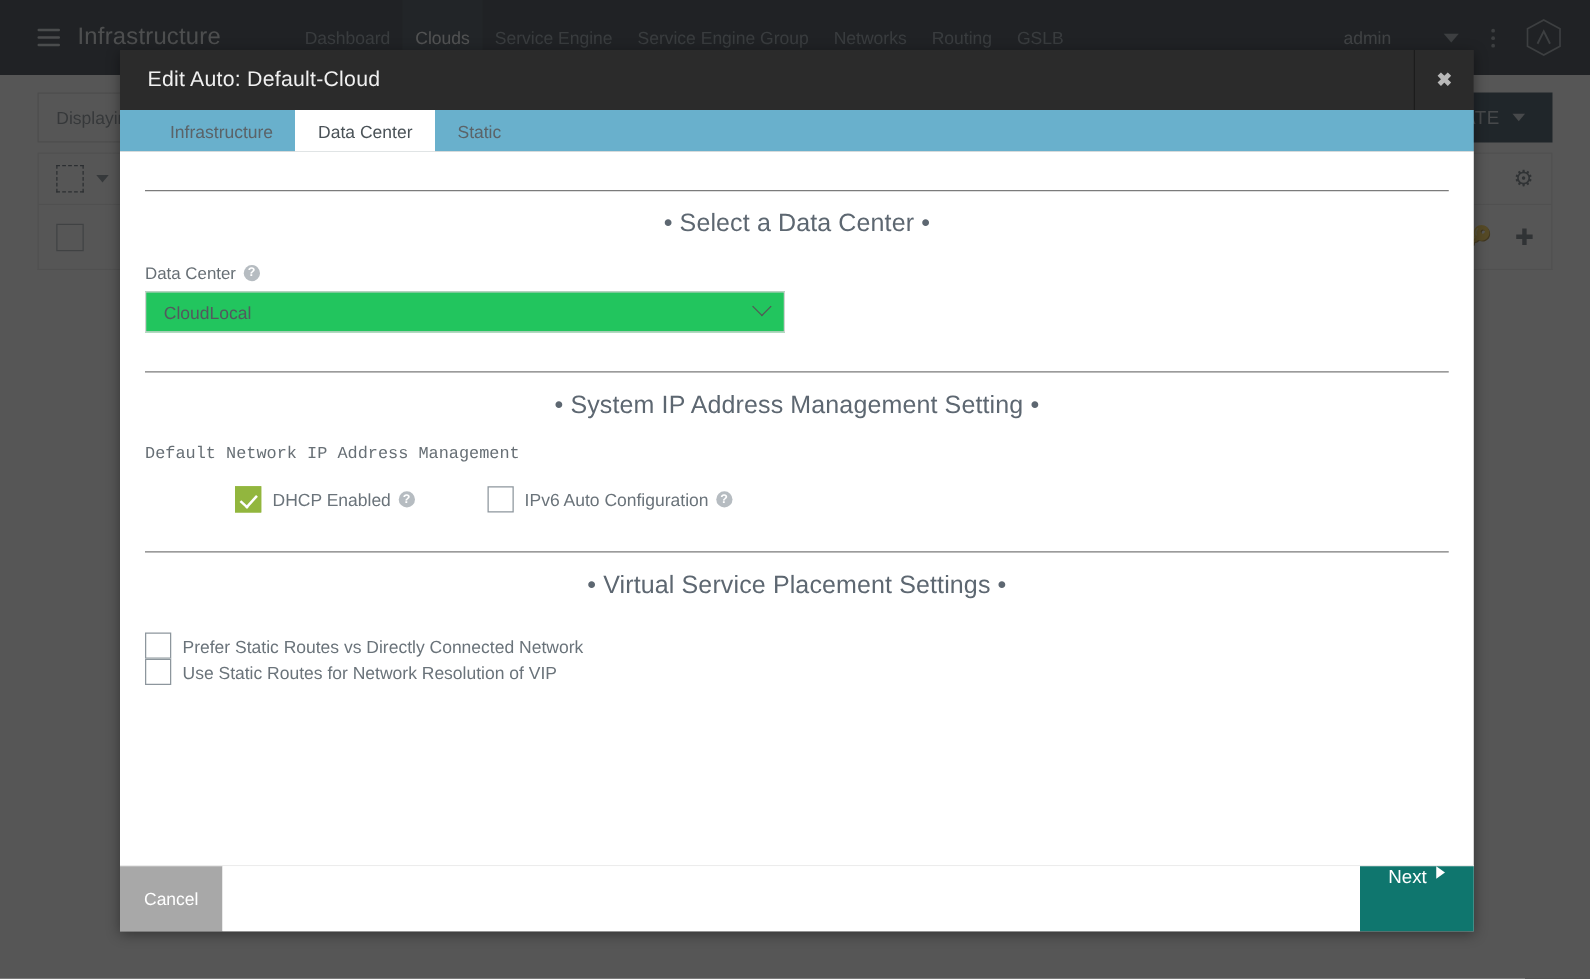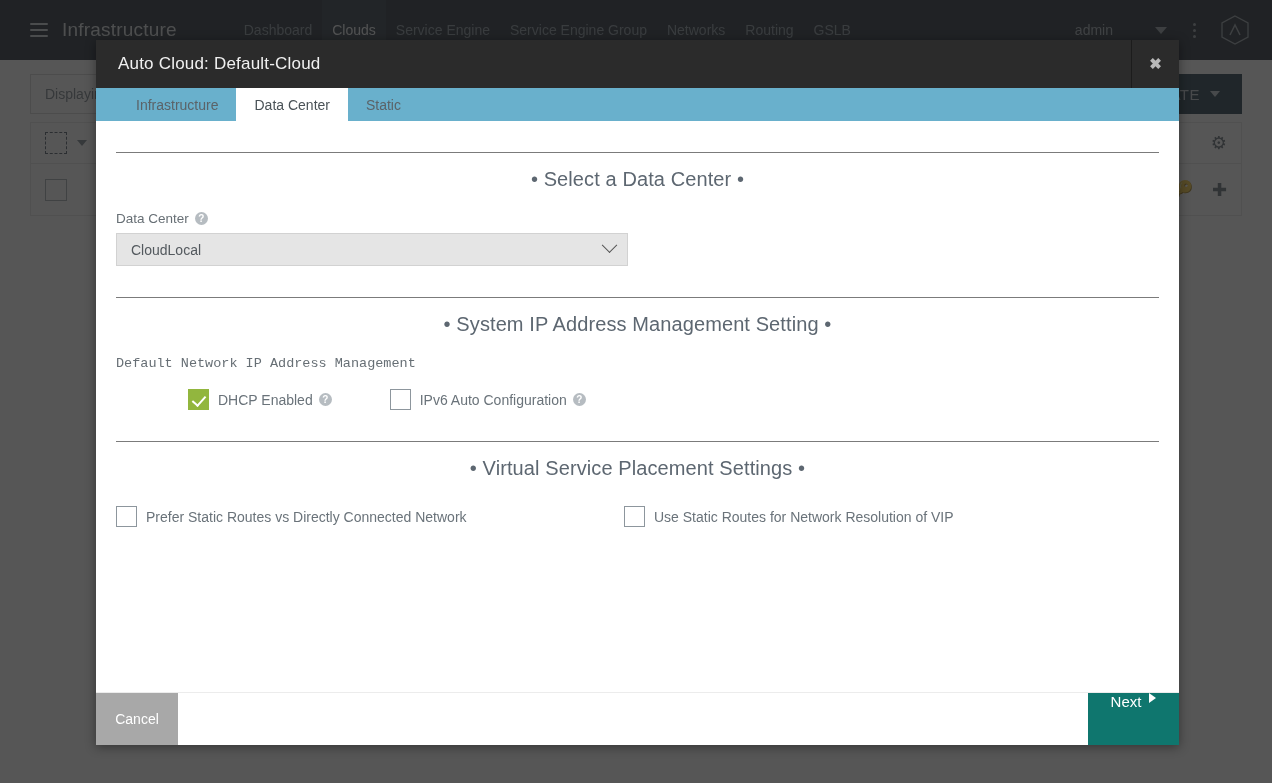--- a/index.html
+++ b/index.html
@@ -124,21 +124,21 @@
     align-items: center; gap: 6px;
   }
   .help-icon {
     width: 13px; height: 13px; border-radius: 50%; background: #b6bcc1; color: #fff;
     font-size: 10px; line-height: 13px; text-align: center; display: inline-block;
     font-weight: bold;
   }
   .select-box {
     margin-top: 7px; width: 512px; height: 33px; border: 1px solid #d2d2d2;
     display: flex; align-items: center; justify-content: space-between;
-    padding: 0 12px 0 14px; color: #53595e; font-size: 14px; background: #e5e5e5;
+    padding: 0 12px 0 14px; color: #53595e; font-size: 14px; background: #22c55e;
   }
   .chev {
     width: 11px; height: 11px; border-right: 1.6px solid #555; border-bottom: 1.6px solid #555;
     transform: rotate(45deg) translate(-3px,-3px);
   }
   .subfield-label { color: #676f75; font-size: 13.5px; margin-top: 20px; font-family: Liberation Mono, monospace; }
   .cbx-line { display: flex; align-items: center; margin-top: 9px; padding-left: 36px; }
   .cbx {
     width: 21px; height: 21px; border: 1px solid #8d969d; background: #fff;
     flex: none; position: relative;
@@ -147,21 +147,21 @@
   .cbx.checked::after {
     content: ""; position: absolute; left: 6px; top: 3px; width: 6px; height: 11px;
     border-right: 2.6px solid #fff; border-bottom: 2.6px solid #fff;
     transform: rotate(42deg);
   }
   .cbx-text {
     margin-left: 9px; color: #6a737a; font-size: 14px; display: flex;
     align-items: center; gap: 6px; white-space: nowrap;
   }
   .cbx-group { display: flex; align-items: center; gap: 22px; }
-  .placement-row { display: flex; margin-top: 26px; }
+  .placement-row { display: flex; margin-top: 26px; flex-direction: column; }
   .placement-col { width: 508px; display: flex; align-items: center; }
   .modal-footer {
     height: 53px; background: #fff; display: flex; align-items: stretch;
     border-top: 1px solid #ececec;
   }
   .btn-cancel {
     width: 82px; background: #a8a8a8; color: #fff; font-size: 14px;
     display: flex; align-items: center; justify-content: center;
   }
   .footer-gap { flex: 1; background: #fff; }
@@ -239,21 +239,21 @@
       </div>
     </div>
   </div>
 </div>
 
 <div id="overlay"></div>
 
 <div id="modal">
 
   <div class="modal-header">
-    <div class="modal-title">Auto Cloud: Default-Cloud</div>
+    <div class="modal-title">Edit Auto: Default-Cloud</div>
     <div class="modal-close">✖</div>
   </div>
 
   <div class="tabbar">
     <div class="tab">Infrastructure</div>
     <div class="tab active">Data Center</div>
     <div class="tab">Static</div>
   </div>
 
   <div class="modal-body">

